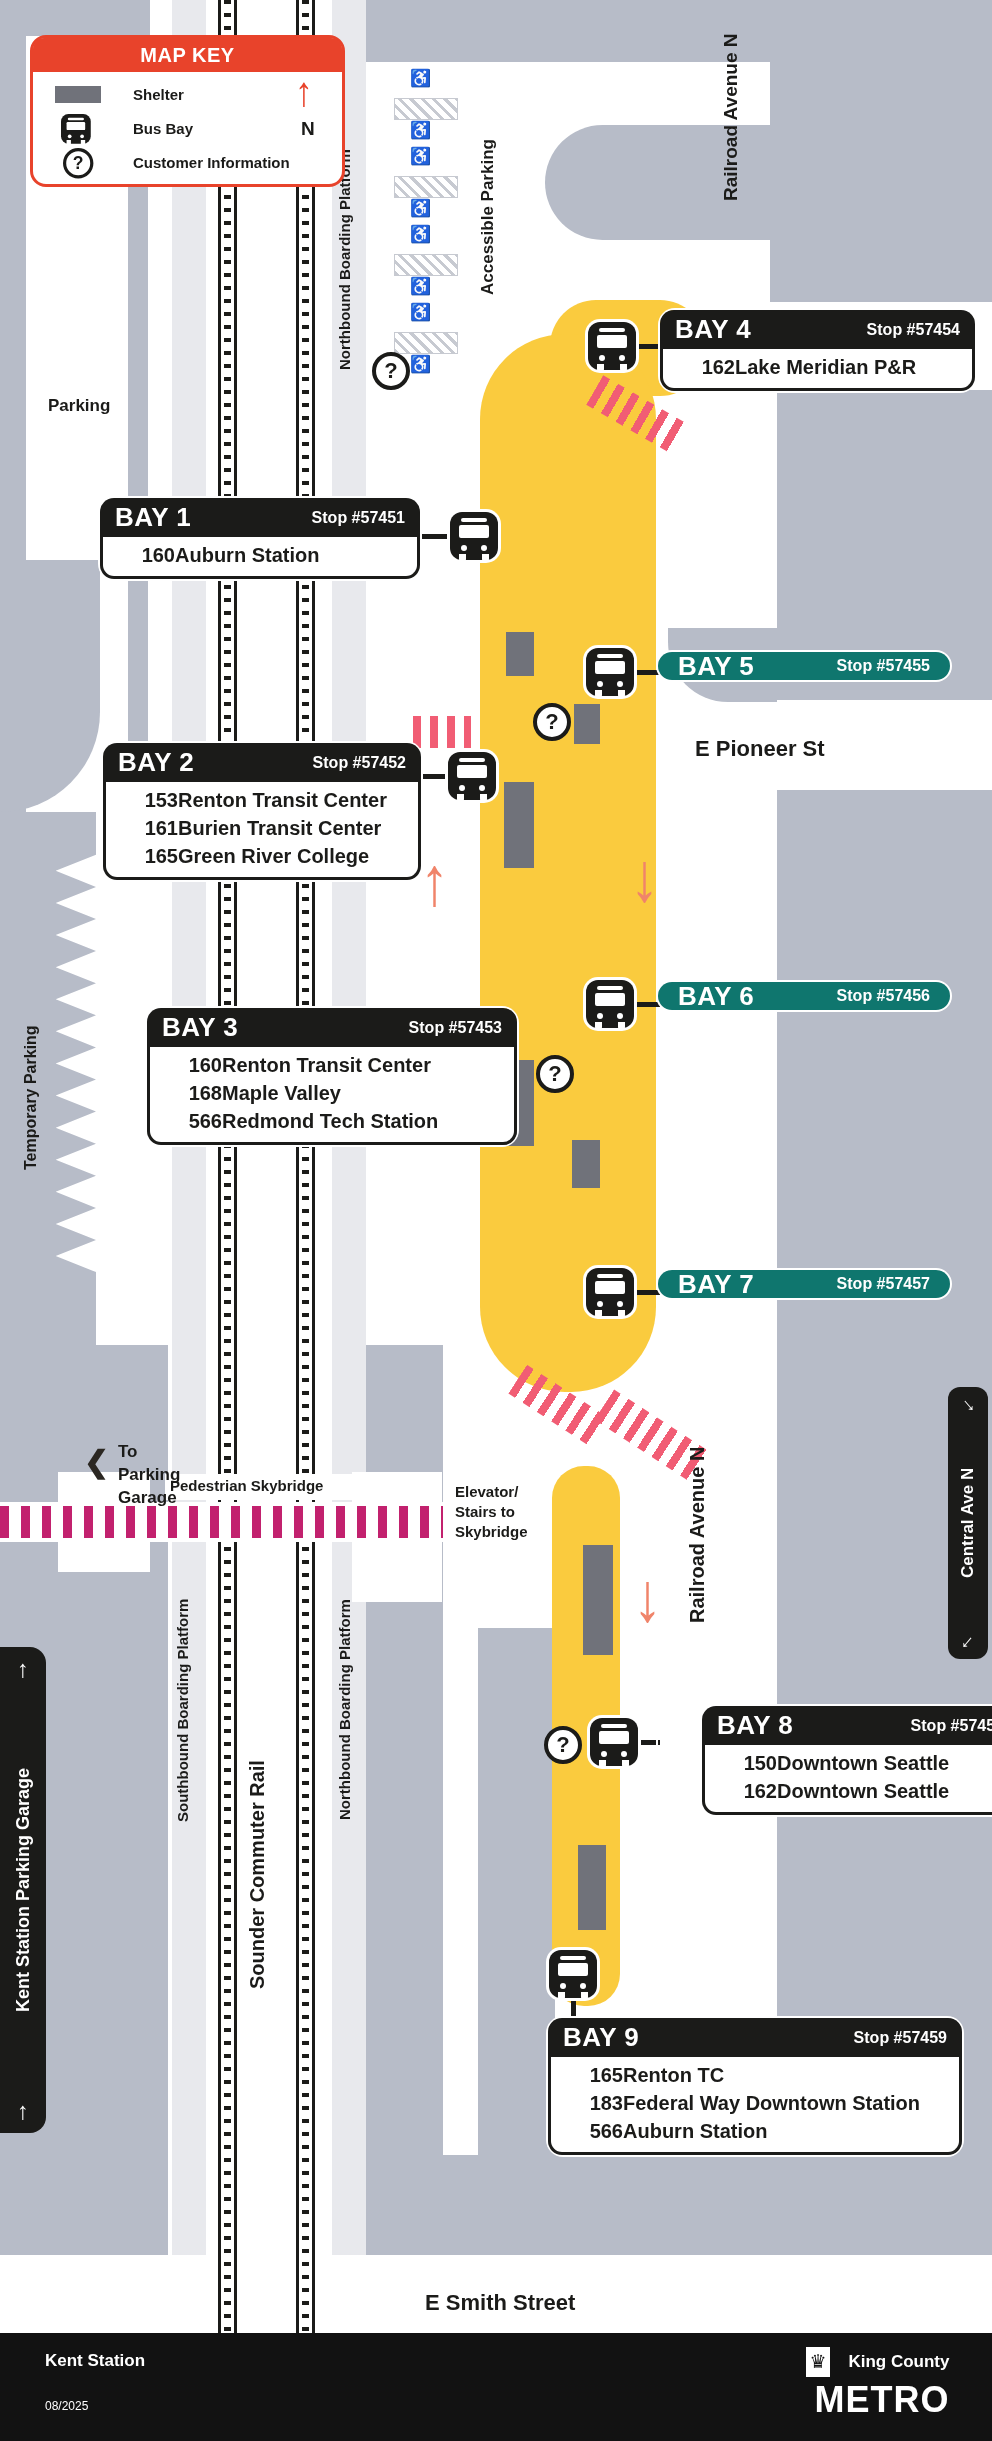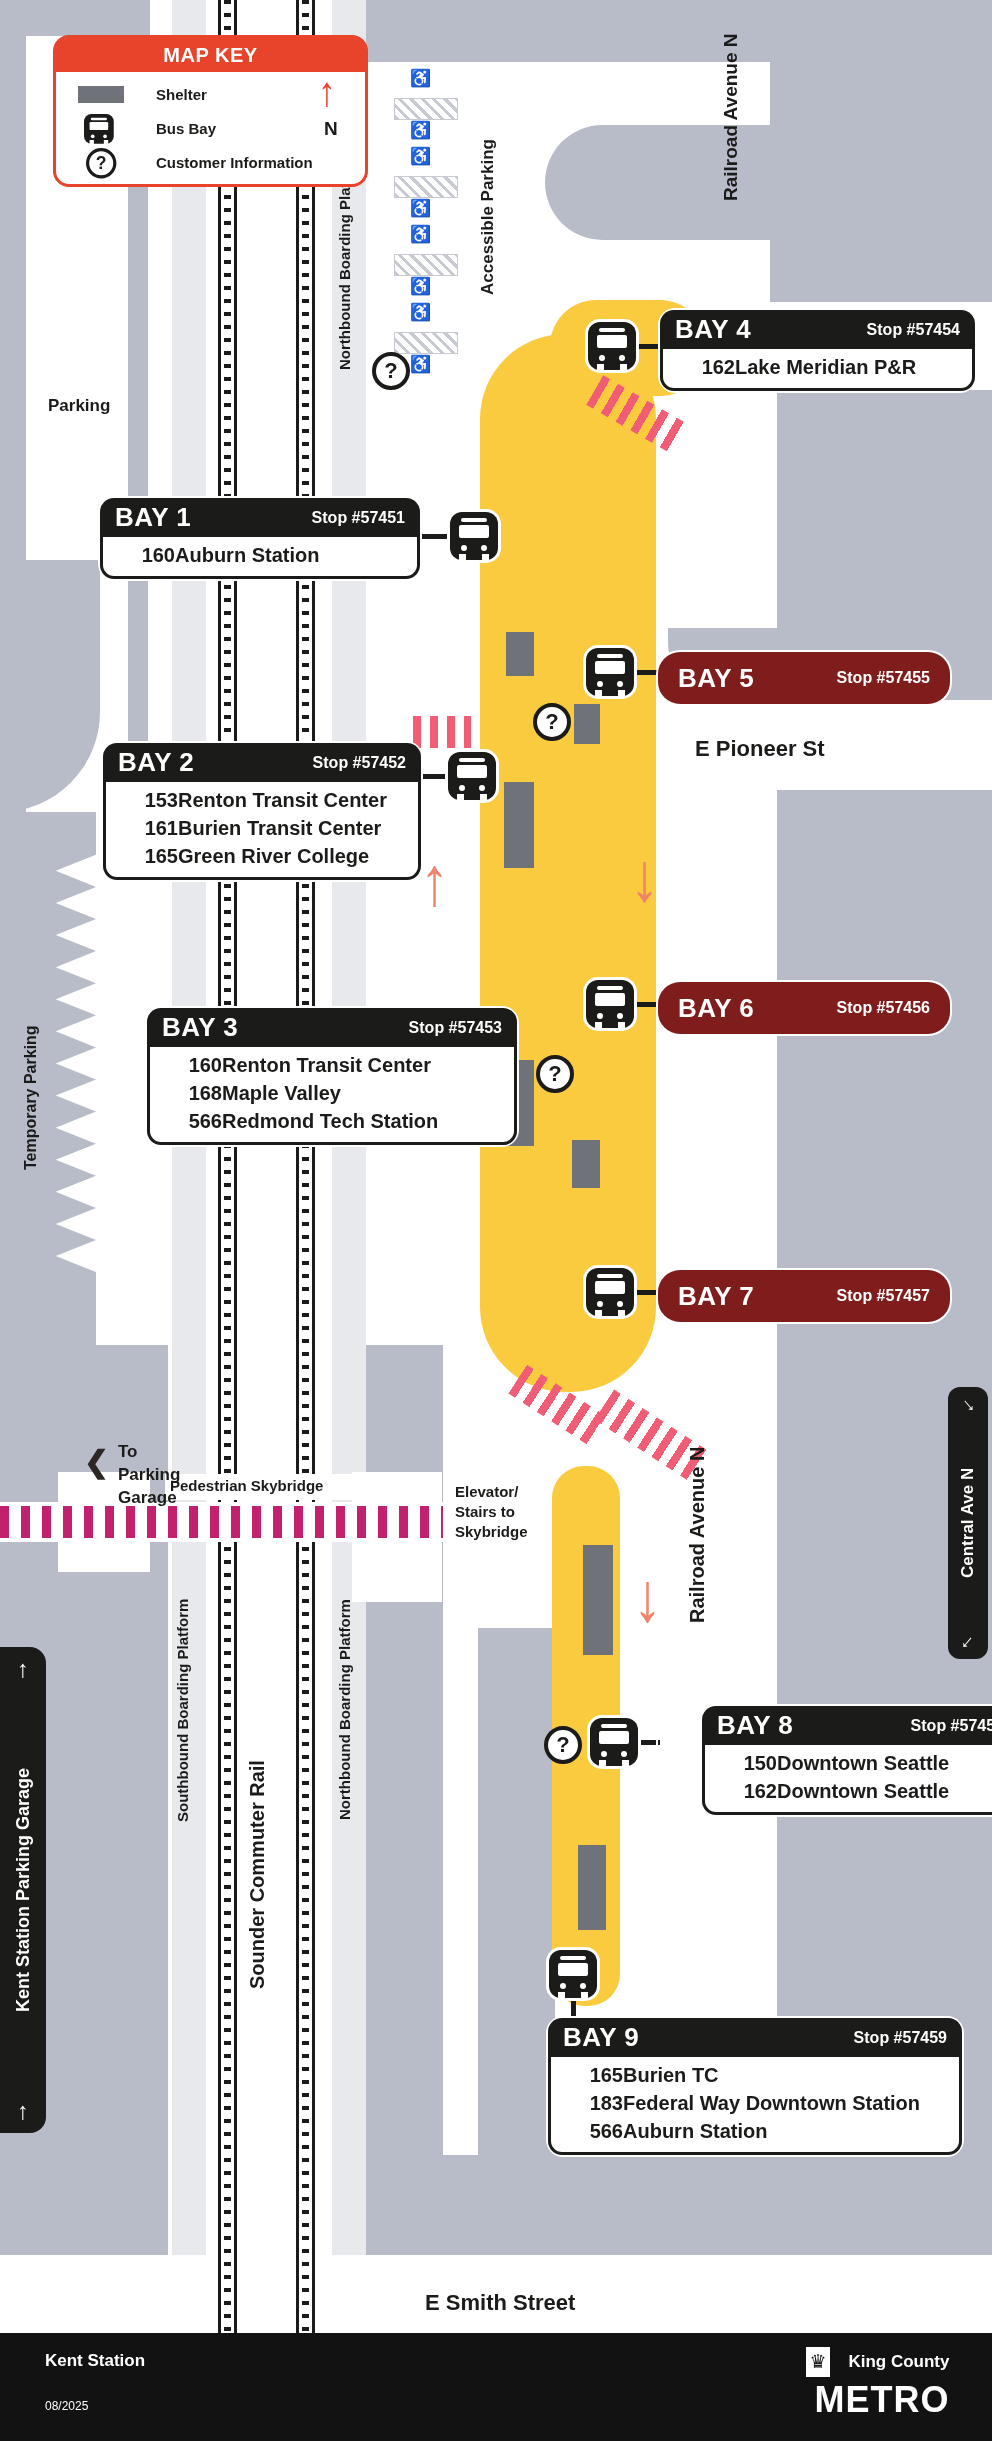--- a/index.html
+++ b/index.html
@@ -24,40 +24,40 @@
 
   
   .callout{position:absolute;box-shadow:0 0 0 2px #fff;border-radius:15px;text-align:right;}
   .co-head{background:#1b1b19;color:#fff;border-radius:14px 14px 0 0;display:flex;
            justify-content:space-between;align-items:center;padding:0 15px;height:39px;}
   .co-bayname{font-size:26px;font-weight:bold;letter-spacing:.5px;}
   .co-stop{font-size:16px;font-weight:bold;}
   .co-body{background:#fff;border:3px solid #1b1b19;border-top:none;border-radius:0 0 14px 14px;padding:4px 0 7px;}
   .co-row{display:flex;font-weight:bold;font-size:20px;line-height:28px;color:#1b1b19;white-space:nowrap;}
   .co-num{width:56px;padding-left:16px;flex:none;}
-  .pill-callout{position:absolute;background:#7f1d1d;color:#fff;border-radius:22px;display:flex;
-           justify-content:space-between;align-items:center;padding:0 20px;height:52px;box-shadow:0 0 0 2px #fff;}
+  .pill-callout{position:absolute;background:#0f766e;color:#fff;border-radius:22px;display:flex;
+           justify-content:space-between;align-items:center;padding:0 20px;height:28px;box-shadow:0 0 0 2px #fff;}
 
   
   .bus-icon{position:absolute;width:48px;height:48px;background:#1b1b19;border-radius:12px;box-shadow:0 0 0 3px #fff;}
   .bus-icon .b-roof{position:absolute;left:11px;right:11px;top:6px;height:4px;background:#fff;border-radius:2px;}
   .bus-icon .b-win{position:absolute;left:9px;right:9px;top:13px;height:13px;background:#fff;border-radius:2px;}
   .bus-icon .b-hl,.bus-icon .b-hr{position:absolute;bottom:9px;width:6px;height:6px;border-radius:50%;background:#fff;}
   .bus-icon .b-hl{left:11px}.bus-icon .b-hr{right:11px}
   .bus-icon .b-wl,.bus-icon .b-wr{position:absolute;bottom:-2px;width:7px;height:8px;background:#fff;border-radius:0 0 3px 3px;}
   .bus-icon .b-wl{left:9px}.bus-icon .b-wr{right:9px}
   .bus-icon.small{transform:scale(.62);transform-origin:top left;}
 
   .q-icon{position:absolute;width:30px;height:30px;border-radius:50%;background:#fff;border:4px solid #1b1b19;
           color:#1b1b19;font-weight:bold;font-size:22px;display:flex;align-items:center;justify-content:center;}
   .q-icon.small{transform:scale(.8);transform-origin:top left;}
 
   
   #mapkey{position:absolute;left:30px;top:35px;width:315px;height:152px;background:#fff;
-          border:3px solid #E8432B;border-radius:16px;box-sizing:border-box;z-index:30;margin-left:23px;}
+          border:3px solid #E8432B;border-radius:16px;box-sizing:border-box;z-index:30;}
   #mapkey .mk-head{background:#E8432B;color:#fff;font-weight:bold;font-size:20px;text-align:center;
           height:34px;line-height:34px;border-radius:11px 11px 0 0;letter-spacing:.5px;}
   .mk-label{position:absolute;font-weight:bold;font-size:15px;color:#1b1b19;}
   .mk-swatch{position:absolute;width:46px;height:17px;background:#70727A;}
 
   
   .vpill{position:absolute;background:#1b1b19;}
   .vpill .vtext{position:absolute;inset:0;display:flex;align-items:center;justify-content:center;
           writing-mode:vertical-rl;transform:rotate(180deg);color:#fff;font-weight:bold;white-space:nowrap;}
   .vpill .arr{position:absolute;left:0;right:0;text-align:center;color:#fff;font-weight:bold;font-size:24px;}
@@ -366,21 +366,21 @@
   </div>
 
   <div class="callout" style="left:548px;top:2018px;width:414px;">
     <div class="co-head">
         <span class="co-bayname">BAY 9</span>
         <span class="co-stop">Stop #57459</span>
       </div>
     <div class="co-body">
       <div class="co-row">
           <span class="co-num">165</span>
-          <span>Burien TC</span>
+          <span>Renton TC</span>
         </div>
       <div class="co-row">
           <span class="co-num">183</span>
           <span>Federal Way Downtown Station</span>
         </div>
       <div class="co-row">
           <span class="co-num">566</span>
           <span>Auburn Station</span>
         </div>
     </div>

